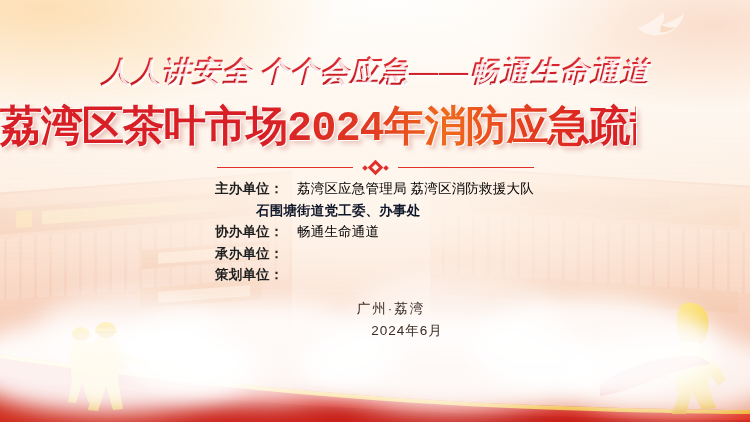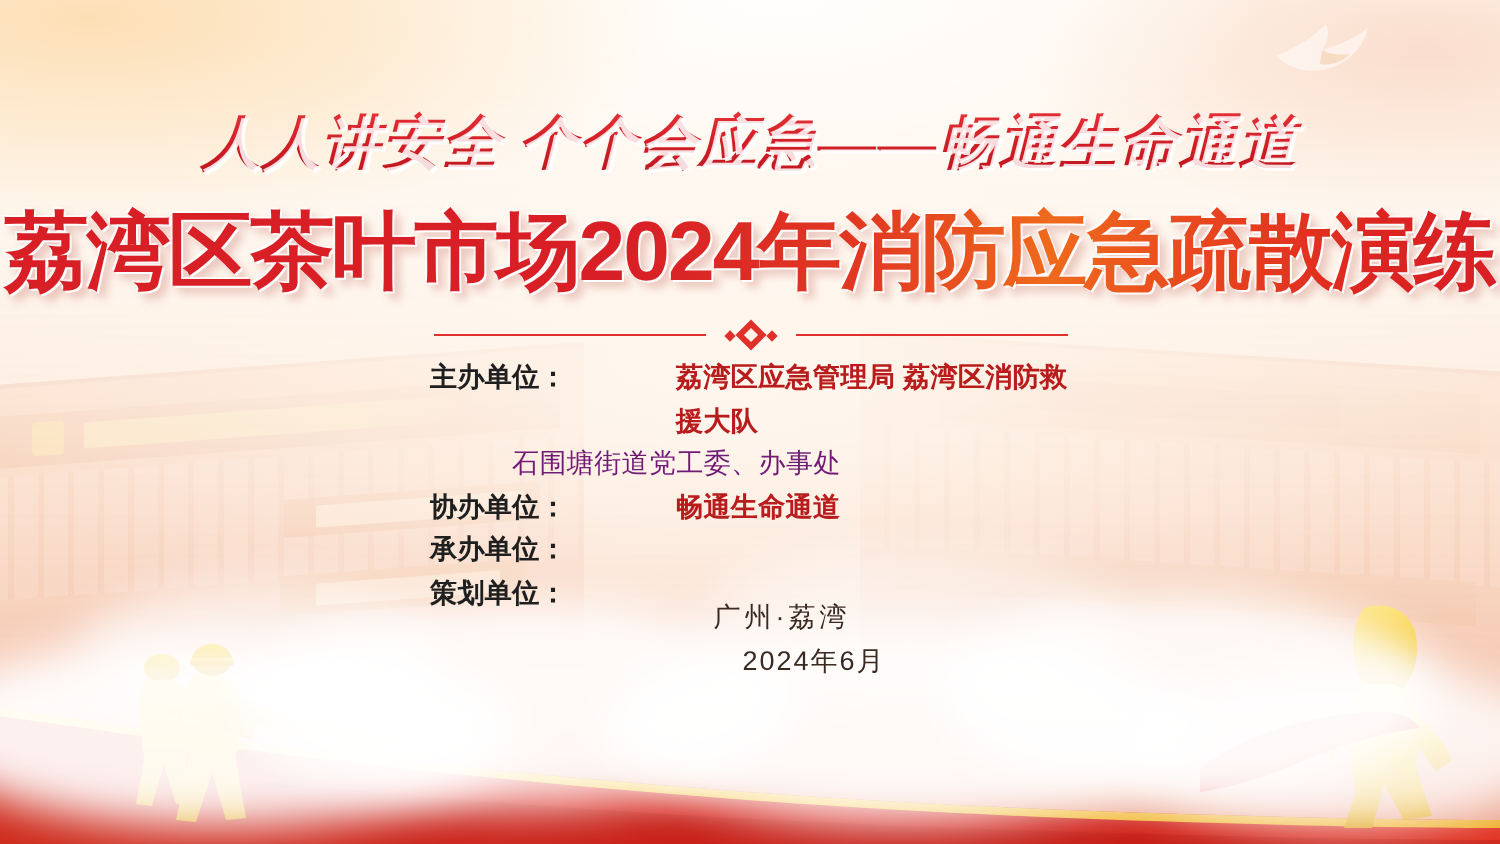--- a/index.html
+++ b/index.html
@@ -121,22 +121,22 @@
     font-weight:bold;font-style:italic;font-size:29px;letter-spacing:1px;
     color:#d2222a;
     background:linear-gradient(180deg,#e8333a 0%,#d21f27 48%,#b8151d 100%);
     -webkit-background-clip:text;background-clip:text;
     -webkit-text-fill-color:transparent;
     text-shadow:1.6px 1.6px 0 rgba(255,255,255,.85);
     white-space:nowrap;
   }
 
   .title{
-    position:absolute;left:0;top:98px;width:750px;text-align:center;
-    font-family:Liberation Sans, sans-serif;
+    position:absolute;left:0;top:98px;width:636px;text-align:center;
+    font-family:Liberation Mono, monospace;
     font-weight:bold;font-size:42px;letter-spacing:-1px;
     white-space:nowrap;
     background:linear-gradient(92deg,
        #d81f26 0%, #d81f26 42%, #e23a22 58%,
        #ef6a1c 70%, #e8461f 80%, #dc2421 92%, #d81f26 100%);
     -webkit-background-clip:text;background-clip:text;
     -webkit-text-fill-color:transparent;
     filter:drop-shadow(1.5px 1.5px 0 rgba(255,255,255,.95))
            drop-shadow(-1px -1px 0 rgba(255,255,255,.7))
            drop-shadow(3px 3px 2px rgba(170,40,30,.22));
@@ -152,23 +152,23 @@
     position:relative;}
   .dv-dia::after{content:"";position:absolute;left:3px;top:3px;
     width:5px;height:5px;background:#fdf2e6;}
 
   .orgs{position:absolute;left:0;top:178px;width:750px;
     display:flex;flex-direction:column;align-items:center;}
   .org-row{display:flex;align-items:baseline;width:320px;
     font-size:13.5px;color:#2b2b2b;line-height:21.5px;
     letter-spacing:.2px;}
   .org-label{font-weight:bold;width:82px;flex:none;color:#1f1f1f;}
-  .org-value{font-weight:bold;color:#b91c1c;margin-left:41px;}
-  .org-cont{padding-left:82px;font-size:13.5px;color:#701a75;
-    line-height:21.5px;width:320px;letter-spacing:.2px;}
+  .org-value{font-weight:normal;color:#000000;}
+  .org-cont{padding-left:82px;font-size:13.5px;color:#0f172a;
+    line-height:21.5px;width:320px;letter-spacing:.2px;font-weight:bold;}
 
   .place{position:absolute;left:0;top:298px;width:750px;text-align:center;
     font-size:13.5px;color:#3a2a22;line-height:22px;letter-spacing:2px;
     font-weight:500;margin-left:16px;}
   .place div:last-child{letter-spacing:1px;padding-left:32px;}
 </style>
 </head>
 <body>
 
 <div id="poster">

